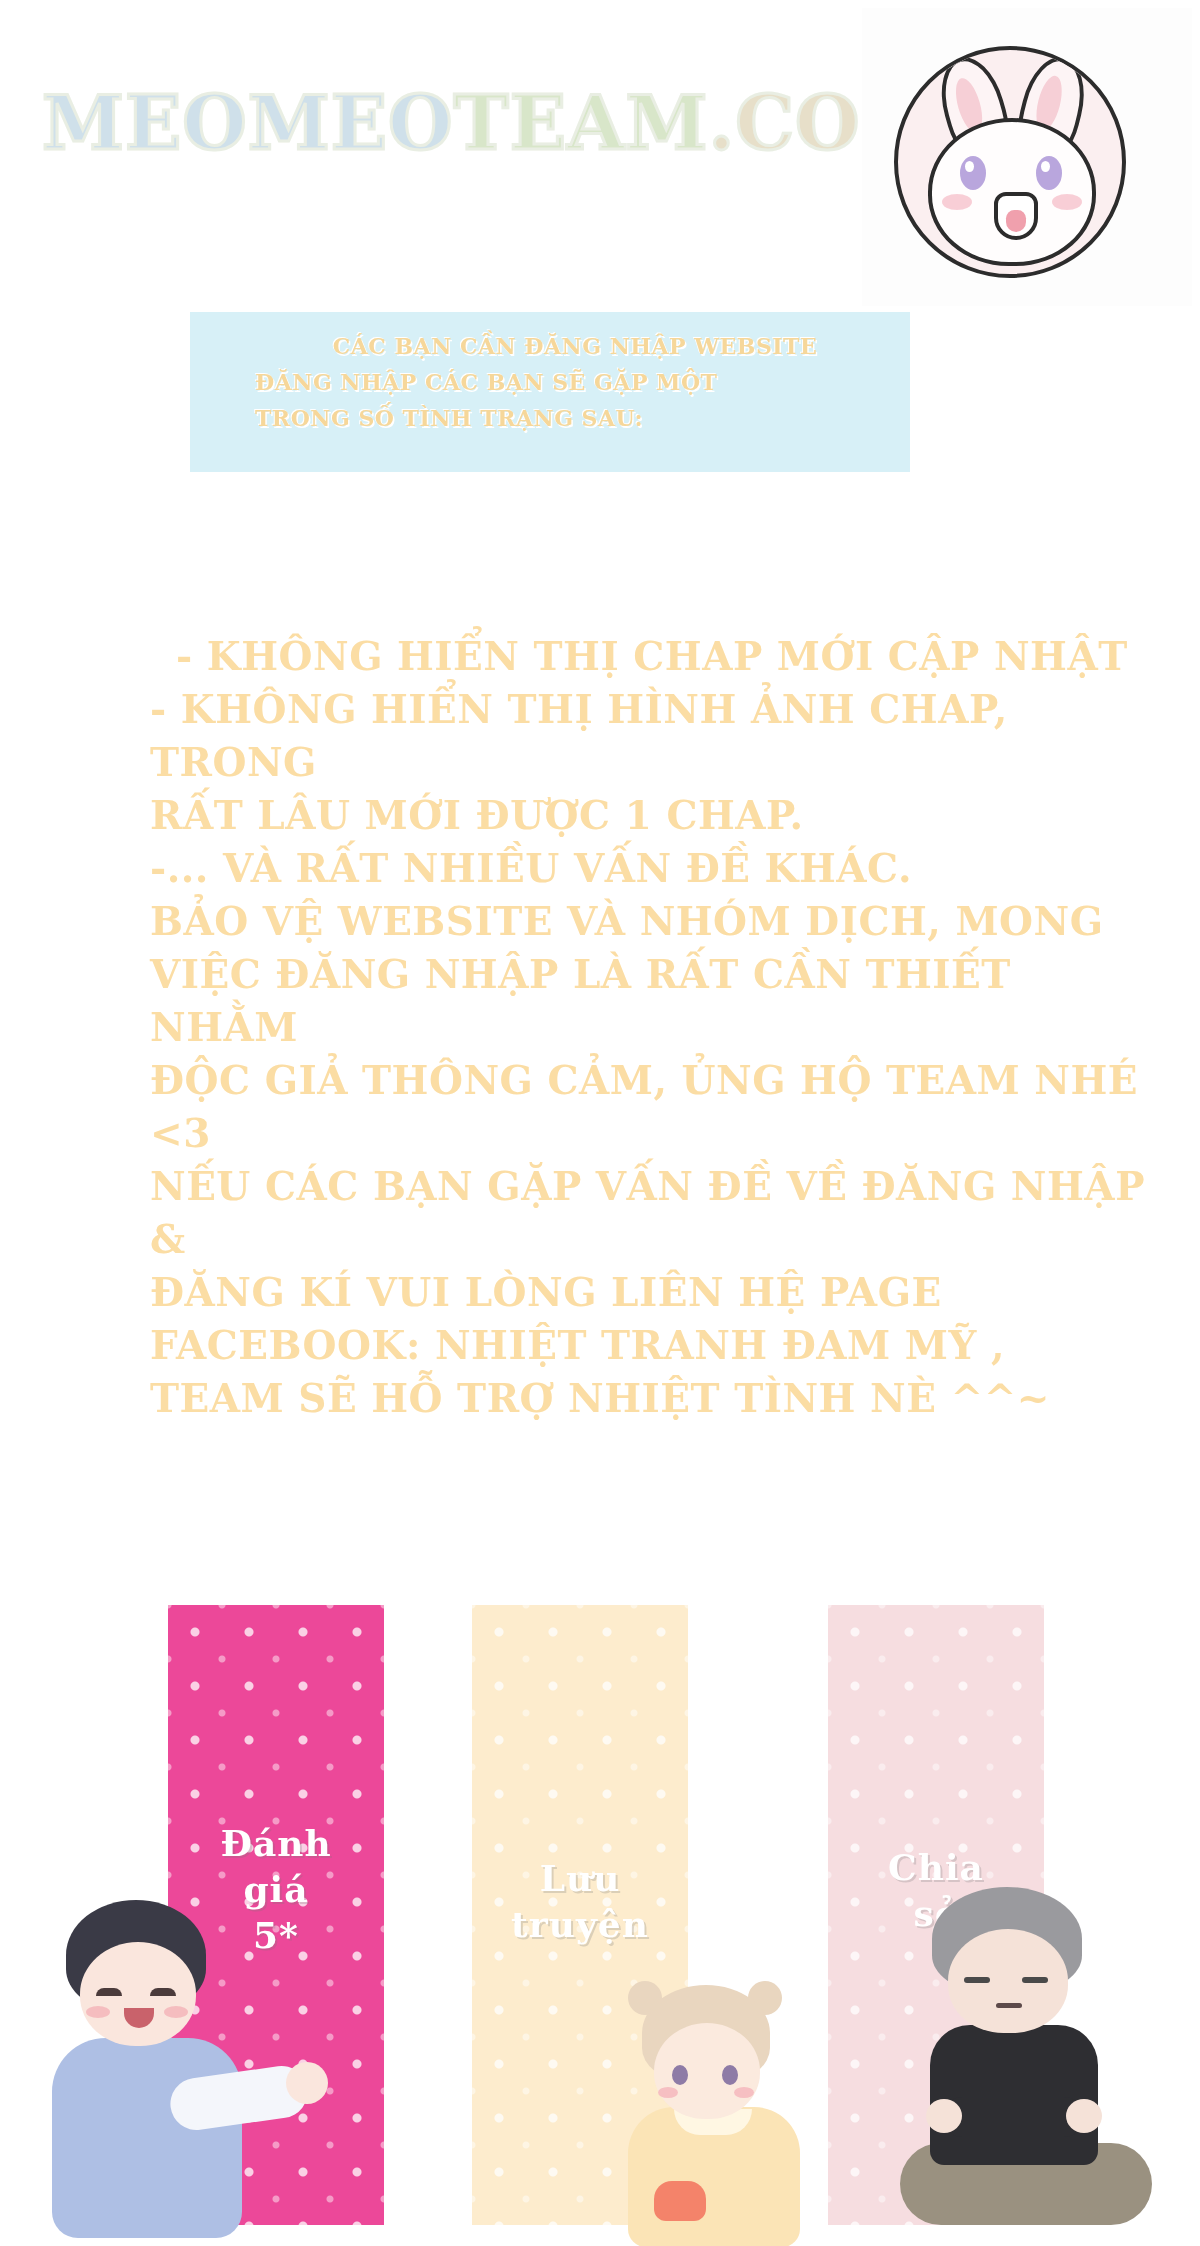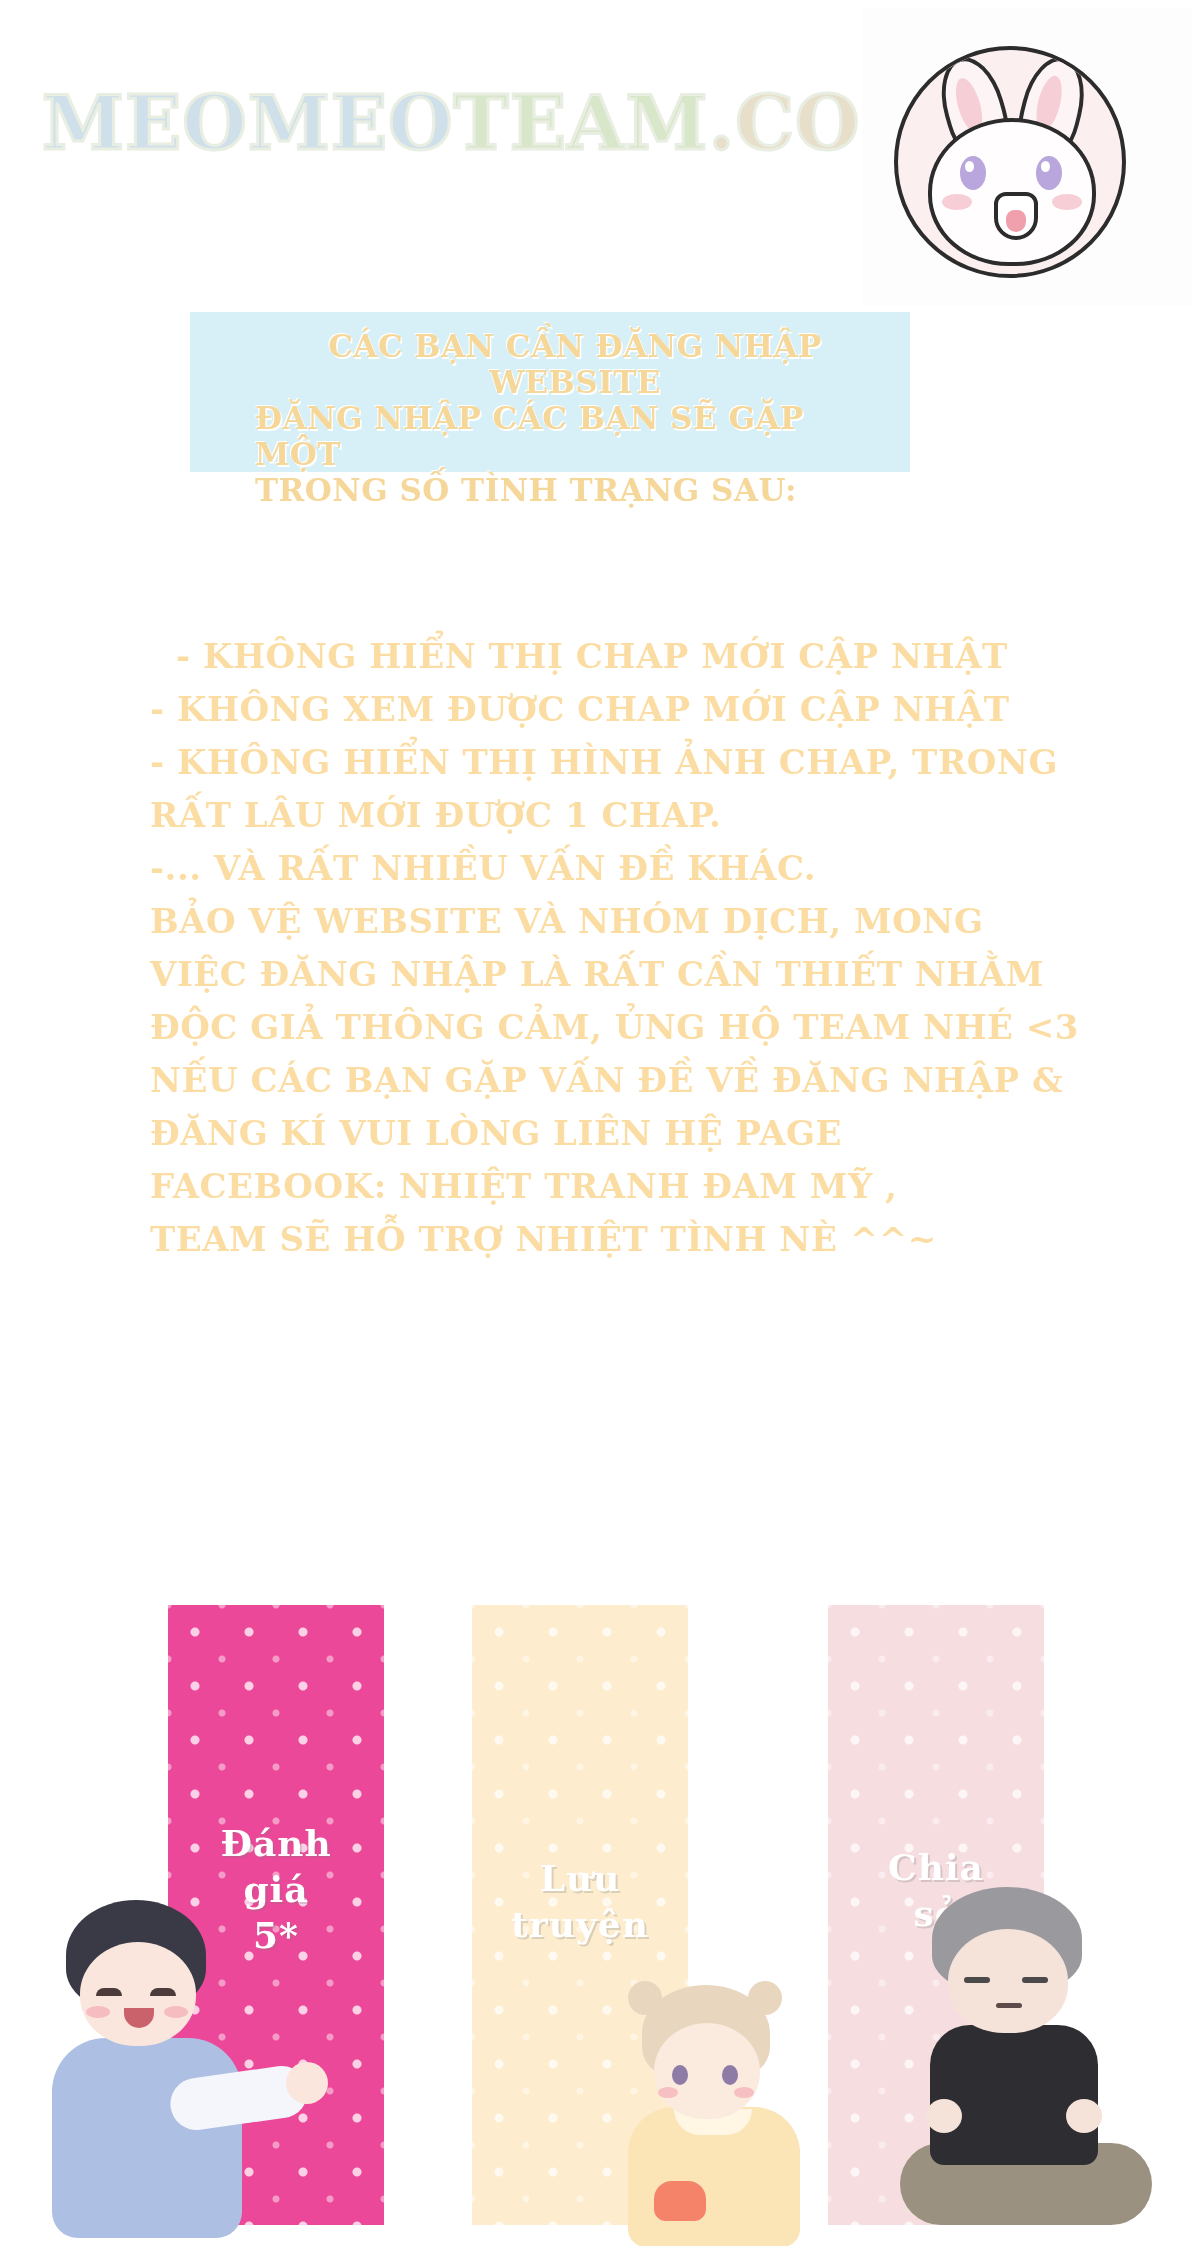--- a/index.html
+++ b/index.html
@@ -141,37 +141,37 @@
     height: 160px;
     background: #d7f0f7;
   }
   .notice-text {
     position: absolute;
     left: 255px;
     top: 328px;
     width: 640px;
     font-family: "DejaVu Serif", serif;
     font-weight: bold;
-    font-size: 31px;
+    font-size: 22px;
     line-height: 36px;
     color: #f6d79a;
     text-shadow: 1.5px 1.5px 0 #fff, -1px -1px 0 #fff;
     letter-spacing: .5px;
   }
   .notice-text div:first-child { text-align: center; }
 
   
   .body-text {
     position: absolute;
     left: 150px;
     top: 630px;
     width: 1010px;
     font-family: "DejaVu Serif", serif;
     font-weight: bold;
-    font-size: 34px;
+    font-size: 39px;
     line-height: 53px;
     color: #fbdda4;
     letter-spacing: .5px;
     text-shadow: 1px 1px 0 #fff;
   }
   .body-text .indent { padding-left: 26px; }
 
   
   .panel {
     position: absolute;
@@ -375,21 +375,20 @@
 
 <div class="notice-box"></div>
 <div class="notice-text">
   <div>CÁC BẠN CẦN ĐĂNG NHẬP WEBSITE</div>
   <div>ĐĂNG NHẬP CÁC BẠN SẼ GẶP MỘT</div>
   <div>TRONG SỐ TÌNH TRẠNG SAU:</div>
 </div>
 
 <div class="body-text">
   <div class="indent">- KHÔNG HIỂN THỊ CHAP MỚI CẬP NHẬT</div>
-  <div>- KHÔNG XEM ĐƯỢC CHAP MỚI CẬP NHẬT</div>
   <div>- KHÔNG HIỂN THỊ HÌNH ẢNH CHAP, TRONG</div>
   <div>RẤT LÂU MỚI ĐƯỢC 1 CHAP.</div>
   <div>-... VÀ RẤT NHIỀU VẤN ĐỀ KHÁC.</div>
   <div>BẢO VỆ WEBSITE VÀ NHÓM DỊCH, MONG</div>
   <div>VIỆC ĐĂNG NHẬP LÀ RẤT CẦN THIẾT NHẰM</div>
   <div>ĐỘC GIẢ THÔNG CẢM, ỦNG HỘ TEAM NHÉ &lt;3</div>
   <div>NẾU CÁC BẠN GẶP VẤN ĐỀ VỀ ĐĂNG NHẬP &amp;</div>
   <div>ĐĂNG KÍ VUI LÒNG LIÊN HỆ PAGE</div>
   <div>FACEBOOK: NHIỆT TRANH ĐAM MỸ ,</div>
   <div>TEAM SẼ HỖ TRỢ NHIỆT TÌNH NÈ ^^~</div>

